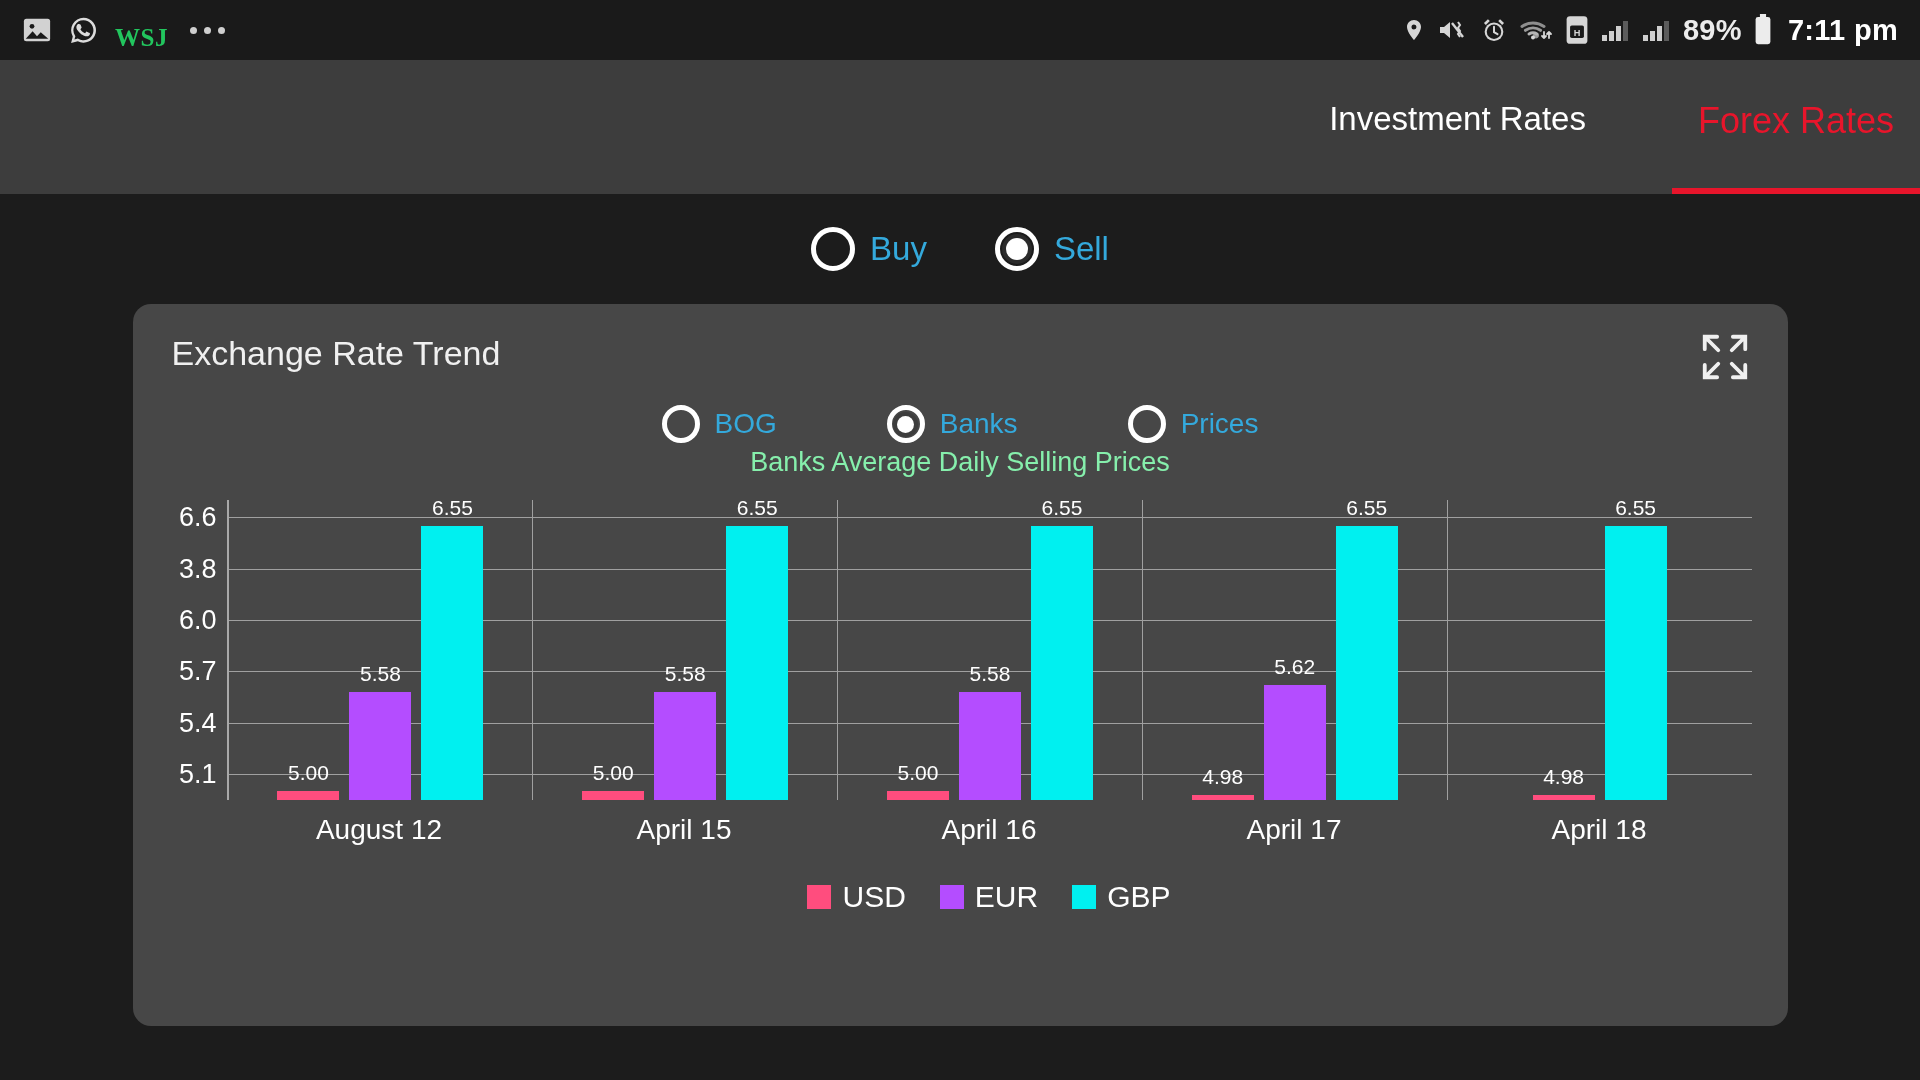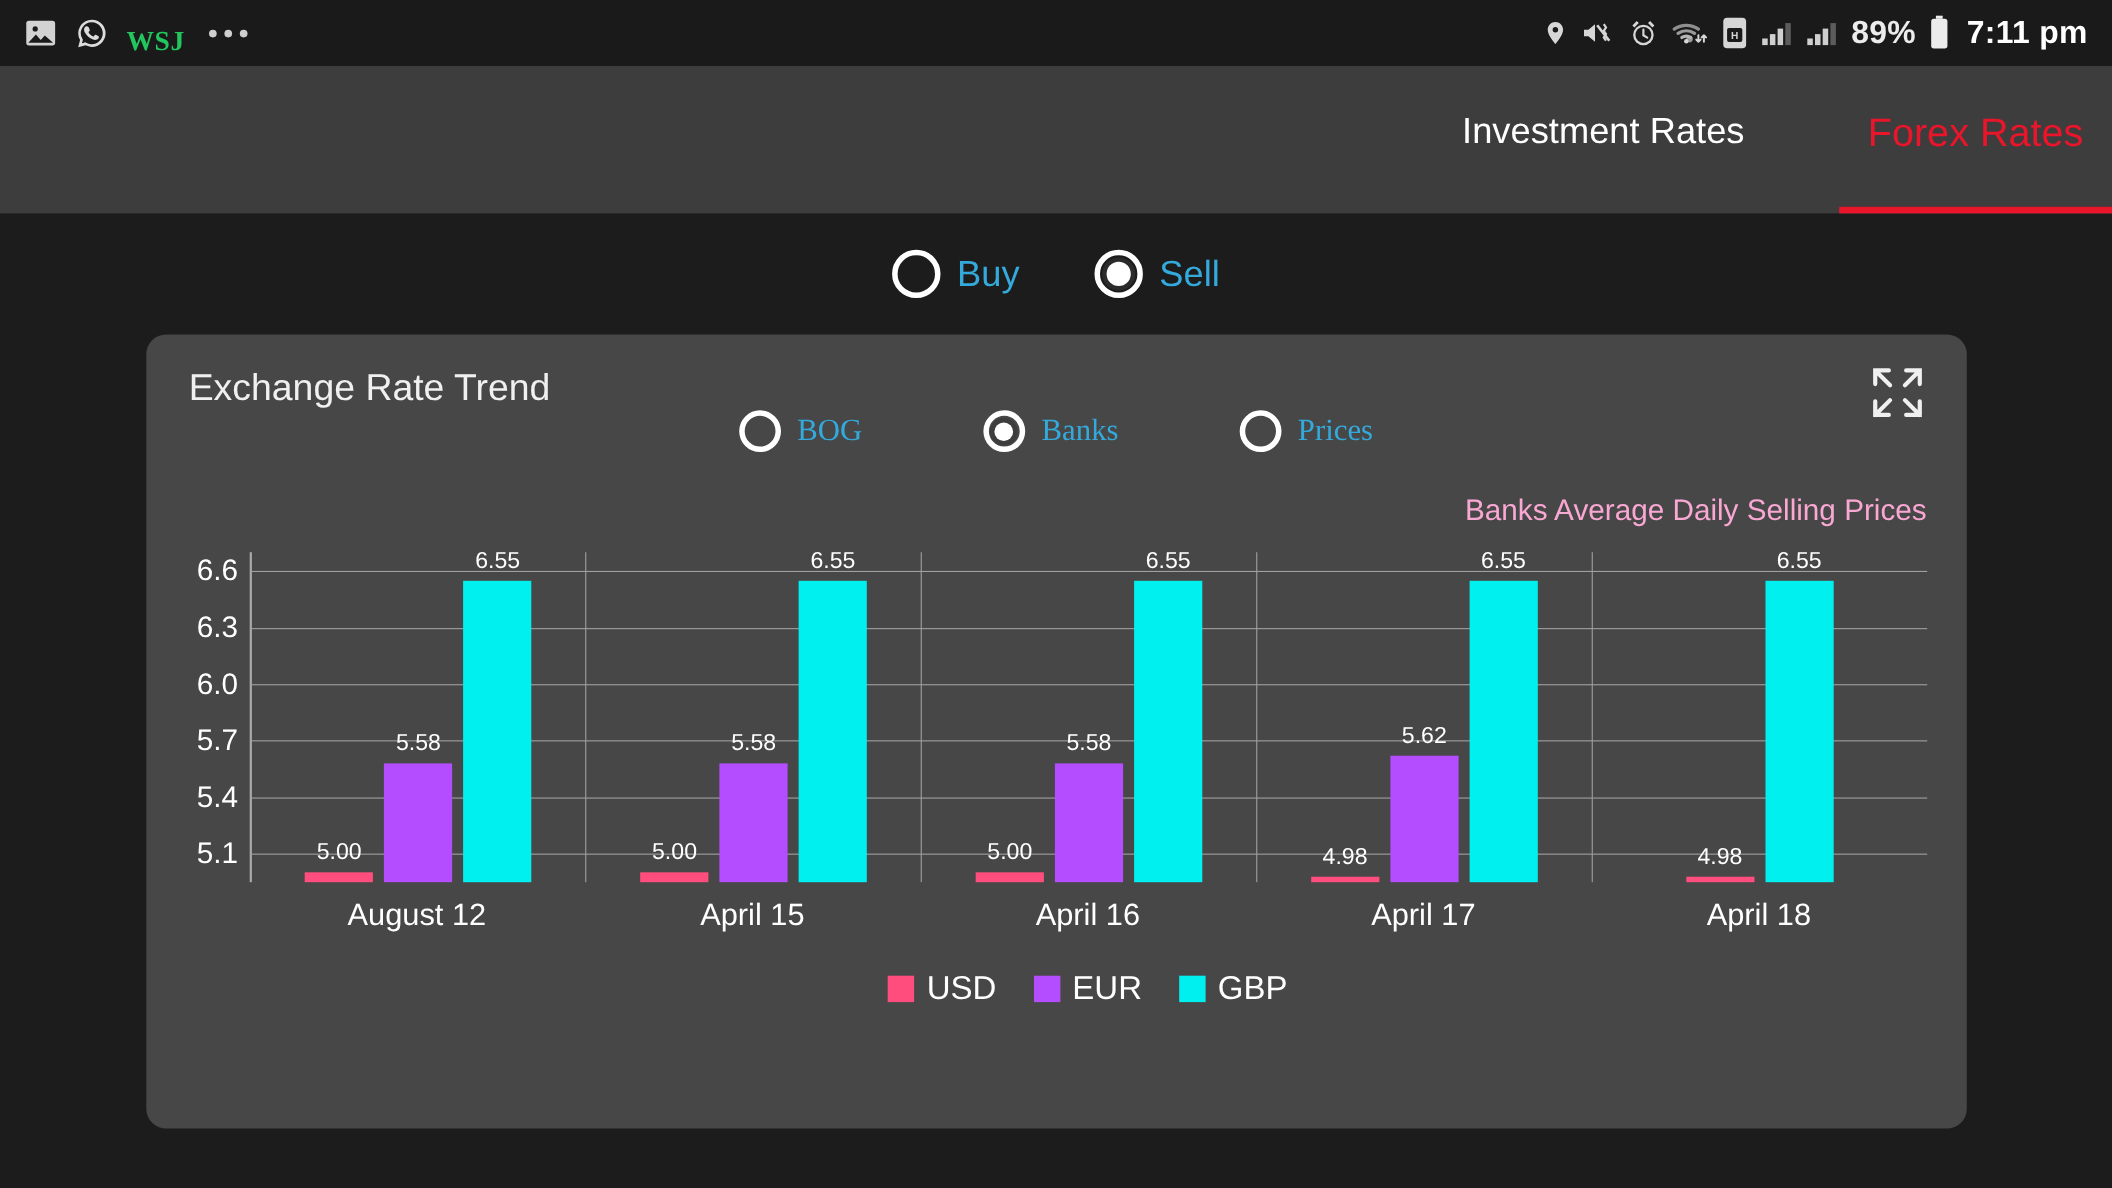--- a/index.html
+++ b/index.html
@@ -80,25 +80,25 @@
     width: 1655px; height: 722px;
     background: #474747;
     border-radius: 18px;
     position: relative;
     padding: 30px 36px 0 36px;
   }
   .card-title { font-size: 34px; color: #f0f0f0; font-weight: 400; padding-left: 3px; }
   .expand-icon { position: absolute; top: 26px; right: 36px; width: 54px; height: 54px; }
   .bankrow {
     display: flex; align-items: center; justify-content: center;
-    gap: 110px;  font-family: Liberation Serif, serif;
+    gap: 110px; margin-top: 32px;
   }
   .subtitle {
-    text-align: right; font-size: 27px; color: #f9a8d4;
-    margin-top: 38px; font-weight: 400;
+    text-align: center; font-size: 27px; color: #86efac;
+    margin-top: 4px; font-weight: 400;
   }
 
   
   .chart-wrap { margin-top: 22px; position: relative; height: 330px; padding-left: 58px; }
   .plot {
     position: relative;
     height: 300px;
     border-left: 2px solid #a9a9a9;
     margin-left: 0px;
   }
@@ -269,21 +269,21 @@
   </div>
 
   <div class="subtitle">Banks Average Daily Selling Prices</div>
 
   <div class="chart-wrap">
     <div class="plot" id="plot">
       <div id="gridlines">
           <div class="gridline" style="top: 5.71429%;"></div>
           <div class="ytick" style="top: 5.71429%;">6.6</div>
           <div class="gridline" style="top: 22.8571%;"></div>
-          <div class="ytick" style="top: 22.8571%;">6.3</div>
+          <div class="ytick" style="top: 22.8571%;">3.8</div>
           <div class="gridline" style="top: 40%;"></div>
           <div class="ytick" style="top: 40%;">6.0</div>
           <div class="gridline" style="top: 57.1429%;"></div>
           <div class="ytick" style="top: 57.1429%;">5.7</div>
           <div class="gridline" style="top: 74.2857%;"></div>
           <div class="ytick" style="top: 74.2857%;">5.4</div>
           <div class="gridline" style="top: 91.4286%;"></div>
           <div class="ytick" style="top: 91.4286%;">5.1</div>
         </div>
       <div class="groups" id="groups">

